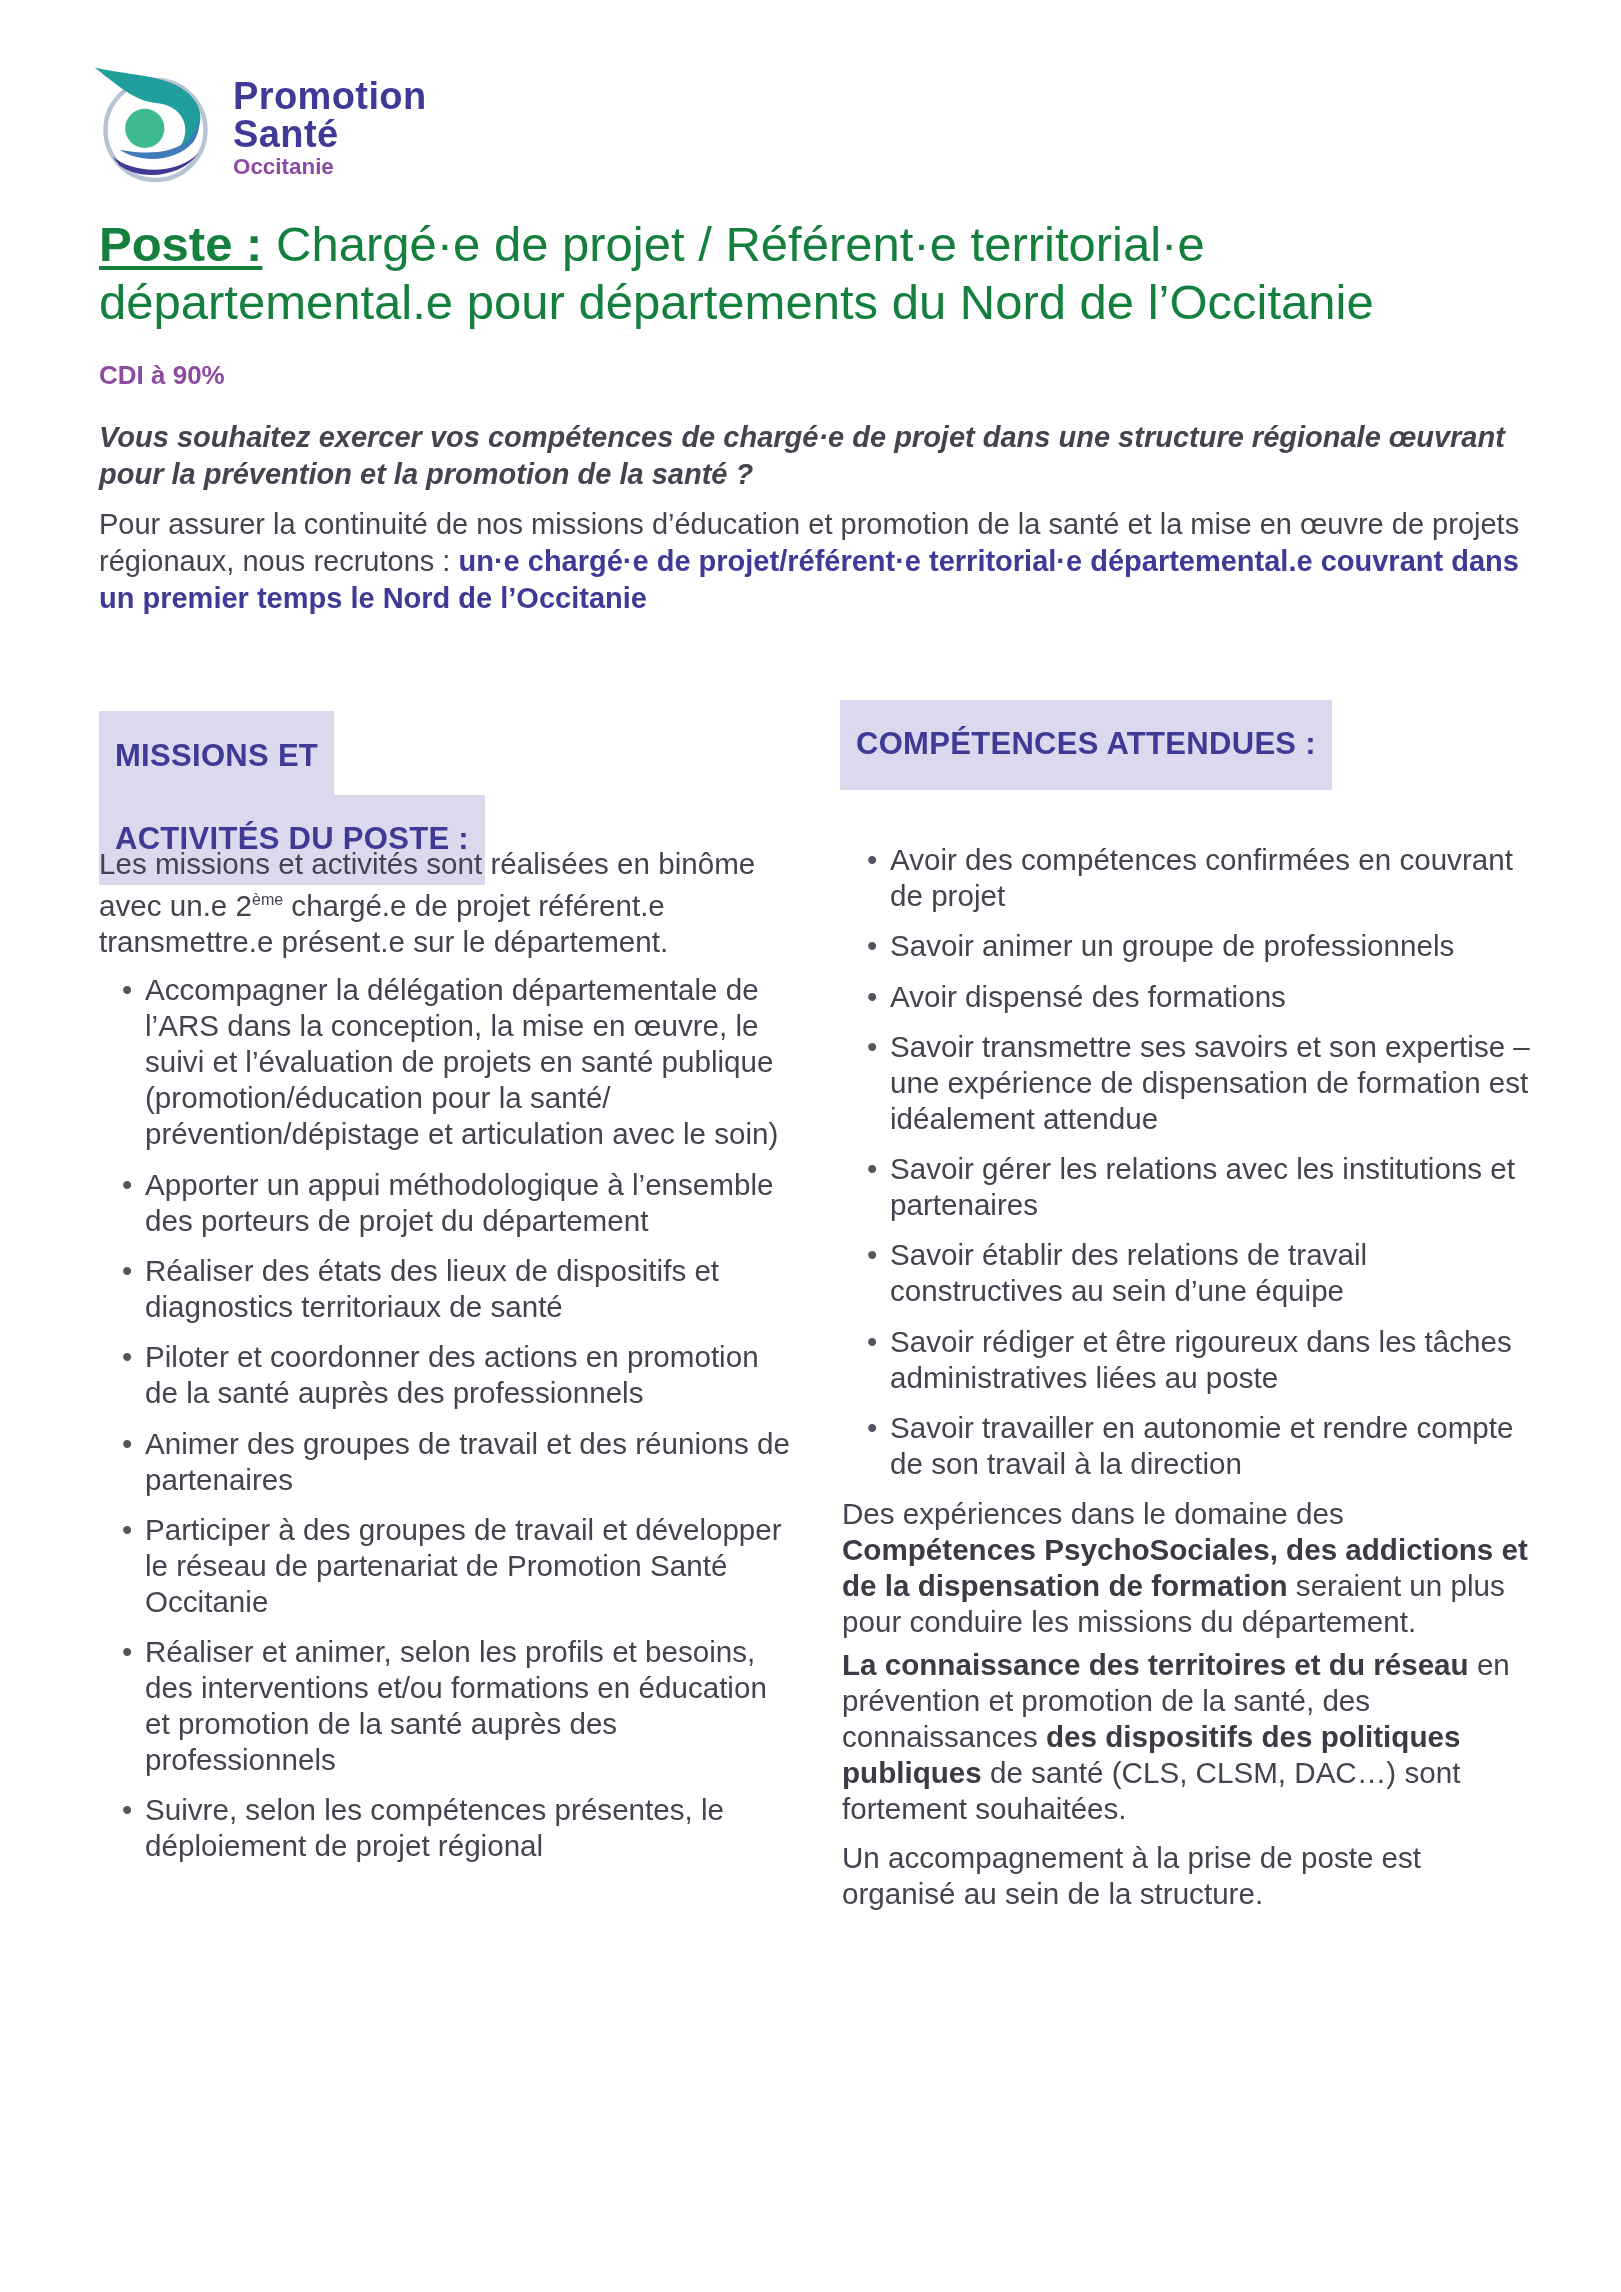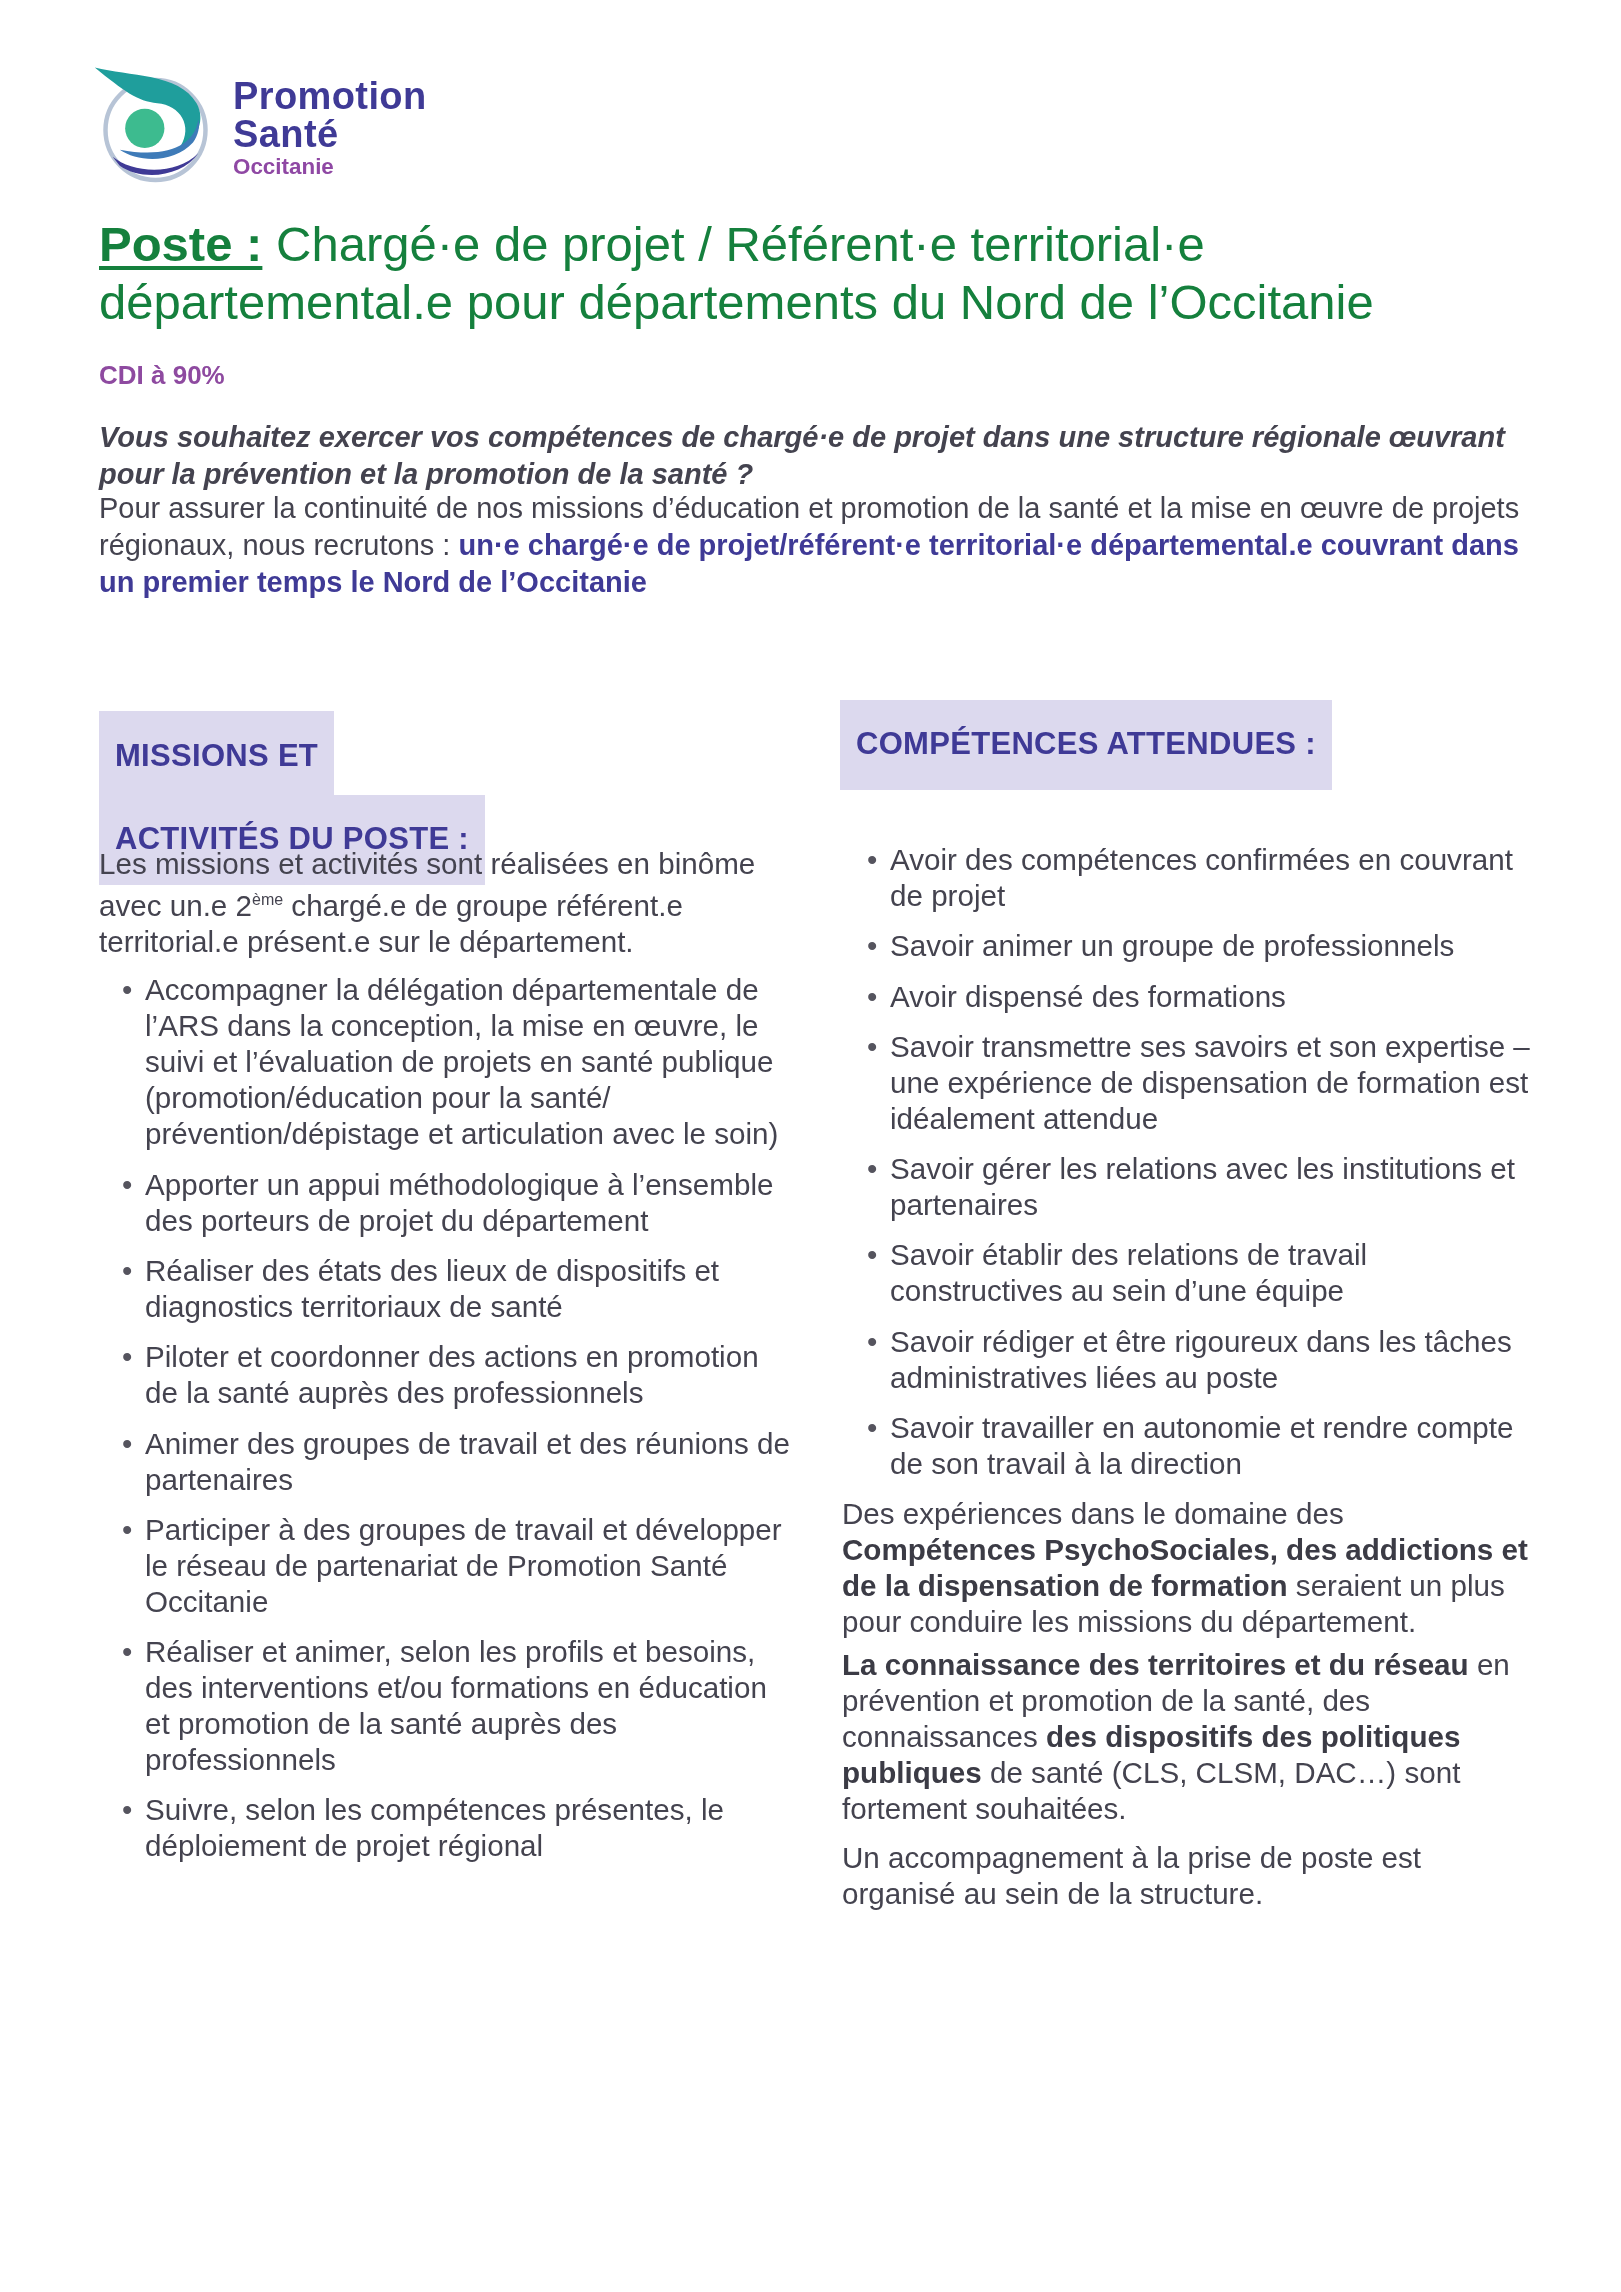--- a/index.html
+++ b/index.html
@@ -13,21 +13,21 @@
   .logo-line1, .logo-line2 { display: block; font-weight: 700; font-size: 38px; color: #3f3a96; letter-spacing: 0.4px; }
   .logo-line2 { margin-top: 0px; }
   .logo-line3 { display: block; font-weight: 700; font-size: 22.4px; color: #8f48a4; margin-top: 3.6px; }
 
   
   .title { position: absolute; left: 99px; top: 215px; width: 1451px; font-size: 49px; line-height: 58px; color: #15803d; }
   .title .poste { font-weight: 700; text-decoration: underline; text-decoration-thickness: 3.6px; text-underline-offset: 5.4px; }
   .contract { position: absolute; left: 99px; top: 360px; font-size: 26px; font-weight: 700; color: #8e4aa0; }
 
   .intro-q { position: absolute; left: 99px; top: 419px; width: 1451px; font-size: 29px; line-height: 37px; font-style: italic; font-weight: 700; color: #44434f; }
-  .intro-p { position: absolute; left: 99px; top: 490px; width: 1451px; font-size: 29px; line-height: 37px; color: #44434f; }
+  .intro-p { position: absolute; left: 99px; top: 506px; width: 1451px; font-size: 29px; line-height: 37px; color: #44434f; }
   .intro-p .hl { font-weight: 700; color: #3f3a96; }
 
   
   .sec-head { position: absolute; font-weight: 700; font-size: 31px; color: #3f3a96; letter-spacing: 0.3px; }
   .sec-head .l1, .sec-head .l2 { display: block; background: #dcd9ee; padding: 17px 16px; width: max-content; }
   .sec-head .l1 { height: 50px; line-height: 56px; }
   .sec-head .l2 { height: 56px; line-height: 54px; }
   .sec-left { left: 99px; top: 711px; }
   .sec-right { left: 840px; top: 700px; }
 
@@ -75,21 +75,21 @@
 
 <div class="sec-head sec-left">
   <span class="l1">MISSIONS ET</span>
   <span class="l2">ACTIVITÉS DU POSTE :</span>
 </div>
 <div class="sec-head sec-right">
   <span class="l2">COMPÉTENCES ATTENDUES :</span>
 </div>
 
 <div class="col col-left">
-  <p><span>Les missions et activités sont réalisées en binôme avec un.e 2</span><sup style="font-size:16px;">ème</sup><span> chargé.e de groupe référent.e territorial.e présent.e sur le département.</span></p>
+  <p><span>Les missions et activités sont réalisées en binôme avec un.e 2</span><sup style="font-size:16px;">ème</sup><span> chargé.e de projet référent.e transmettre.e présent.e sur le département.</span></p>
   <ul>
     <li>Accompagner la délégation départementale de l’ARS dans la conception, la mise en œuvre, le suivi et l’évaluation de projets en santé publique (promotion/éducation pour la santé/ prévention/dépistage et articulation avec le soin)</li>
     <li>Apporter un appui méthodologique à l’ensemble des porteurs de projet du département</li>
     <li>Réaliser des états des lieux de dispositifs et diagnostics territoriaux de santé</li>
     <li>Piloter et coordonner des actions en promotion de la santé auprès des professionnels</li>
     <li>Animer des groupes de travail et des réunions de partenaires</li>
     <li>Participer à des groupes de travail et développer le réseau de partenariat de Promotion Santé Occitanie</li>
     <li>Réaliser et animer, selon les profils et besoins, des interventions et/ou formations en éducation et promotion de la santé auprès des professionnels</li>
     <li>Suivre, selon les compétences présentes, le déploiement de projet régional</li>
   </ul>

